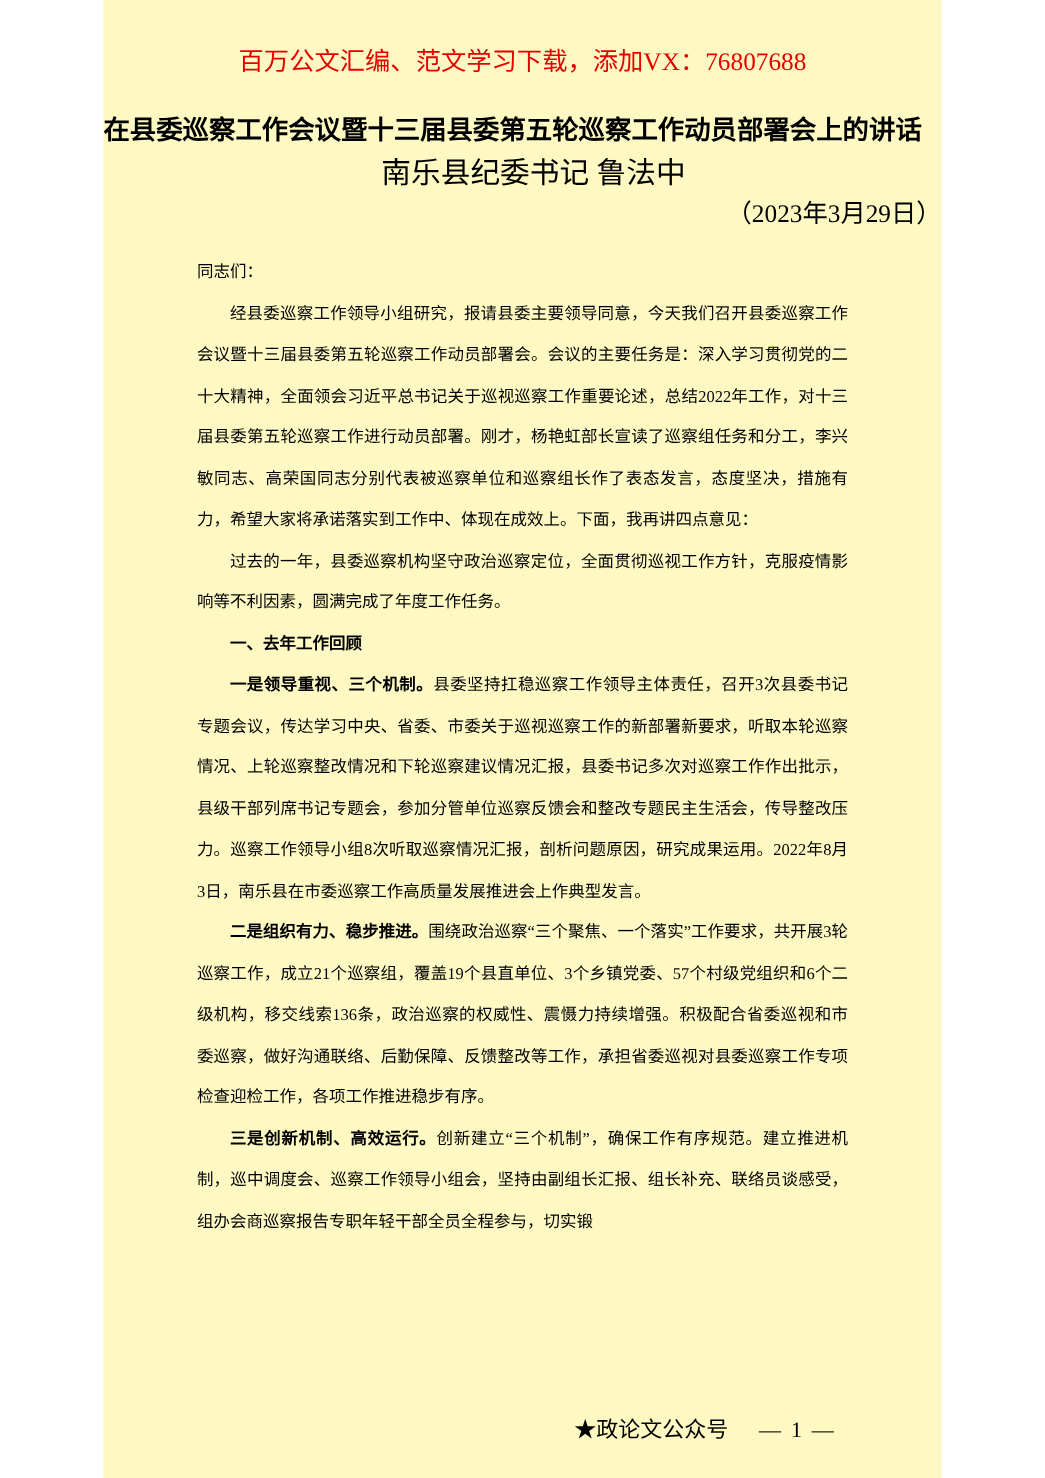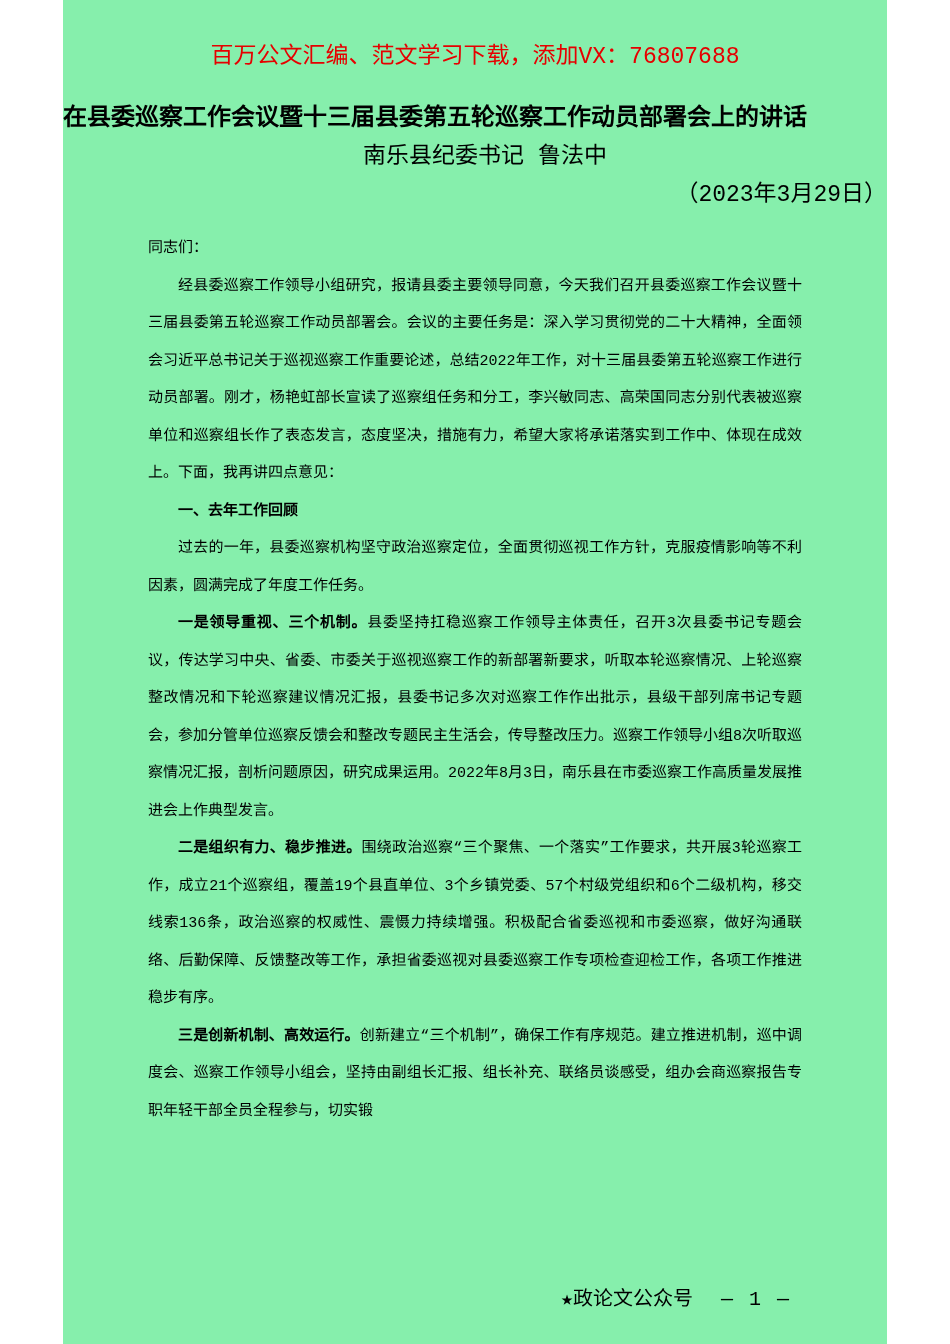--- a/index.html
+++ b/index.html
@@ -6,45 +6,45 @@
     --notice-red:#e60000;
     --ink:#000000;
   }
   html,body{
     margin:0;
     padding:0;
     background:#ffffff;
   }
   .page{
     position:relative;
-    width:824px;
+    width:762px;
     height:1344px;
     margin:0 auto;
-    background:#86efac;
+    background:#fef9c3;
     overflow:hidden;
     color:var(--ink);
-    font-family:Liberation Mono, monospace;
+    font-family:Liberation Serif, serif;
   }
   .notice{
     padding-top:40px;
     text-align:center;
     font-size:23px;
     line-height:34px;
     color:var(--notice-red);
   }
   .doc-title{
     margin-top:26px;
     text-align:left;
     font-size:24px;
     line-height:38px;
     font-weight:700;
   }
   .doc-author{
     text-align:center;
-    font-size:23px;
+    font-size:27px;
     line-height:38px;
     margin-left:20px;
   }
   .doc-date{
     text-align:right;
     font-size:23px;
     line-height:38px;
   }
   .content{
     margin-top:16px;
@@ -90,23 +90,23 @@
   <div class="doc-author">南乐县纪委书记 鲁法中</div>
 
   <div class="doc-date">（2023年3月29日）</div>
 
   <div class="content">
 
     <p>同志们：</p>
 
     <p class="indent">经县委巡察工作领导小组研究，报请县委主要领导同意，今天我们召开县委巡察工作会议暨十三届县委第五轮巡察工作动员部署会。会议的主要任务是：深入学习贯彻党的二十大精神，全面领会习近平总书记关于巡视巡察工作重要论述，总结2022年工作，对十三届县委第五轮巡察工作进行动员部署。刚才，杨艳虹部长宣读了巡察组任务和分工，李兴敏同志、高荣国同志分别代表被巡察单位和巡察组长作了表态发言，态度坚决，措施有力，希望大家将承诺落实到工作中、体现在成效上。下面，我再讲四点意见：</p>
 
+    <p class="indent">过去的一年，县委巡察机构坚守政治巡察定位，全面贯彻巡视工作方针，克服疫情影响等不利因素，圆满完成了年度工作任务。</p>
+
     <p class="indent section-heading">一、去年工作回顾</p>
-
-    <p class="indent">过去的一年，县委巡察机构坚守政治巡察定位，全面贯彻巡视工作方针，克服疫情影响等不利因素，圆满完成了年度工作任务。</p>
 
     <p class="indent"><span class="bold-lead">一是领导重视、三个机制。</span><span>县委坚持扛稳巡察工作领导主体责任，召开3次县委书记专题会议，传达学习中央、省委、市委关于巡视巡察工作的新部署新要求，听取本轮巡察情况、上轮巡察整改情况和下轮巡察建议情况汇报，县委书记多次对巡察工作作出批示，县级干部列席书记专题会，参加分管单位巡察反馈会和整改专题民主生活会，传导整改压力。巡察工作领导小组8次听取巡察情况汇报，剖析问题原因，研究成果运用。2022年8月3日，南乐县在市委巡察工作高质量发展推进会上作典型发言。</span></p>
 
     <p class="indent"><span class="bold-lead">二是组织有力、稳步推进。</span><span>围绕政治巡察“三个聚焦、一个落实”工作要求，共开展3轮巡察工作，成立21个巡察组，覆盖19个县直单位、3个乡镇党委、57个村级党组织和6个二级机构，移交线索136条，政治巡察的权威性、震慑力持续增强。积极配合省委巡视和市委巡察，做好沟通联络、后勤保障、反馈整改等工作，承担省委巡视对县委巡察工作专项检查迎检工作，各项工作推进稳步有序。</span></p>
 
     <p class="indent"><span class="bold-lead">三是创新机制、高效运行。</span><span>创新建立“三个机制”，确保工作有序规范。建立推进机制，巡中调度会、巡察工作领导小组会，坚持由副组长汇报、组长补充、联络员谈感受，组办会商巡察报告专职年轻干部全员全程参与，切实锻</span></p>
 
   </div>
 
   <div class="footer"><span>★</span><span>政论文公众号</span><span class="page-indicator">— 1 —</span></div>

